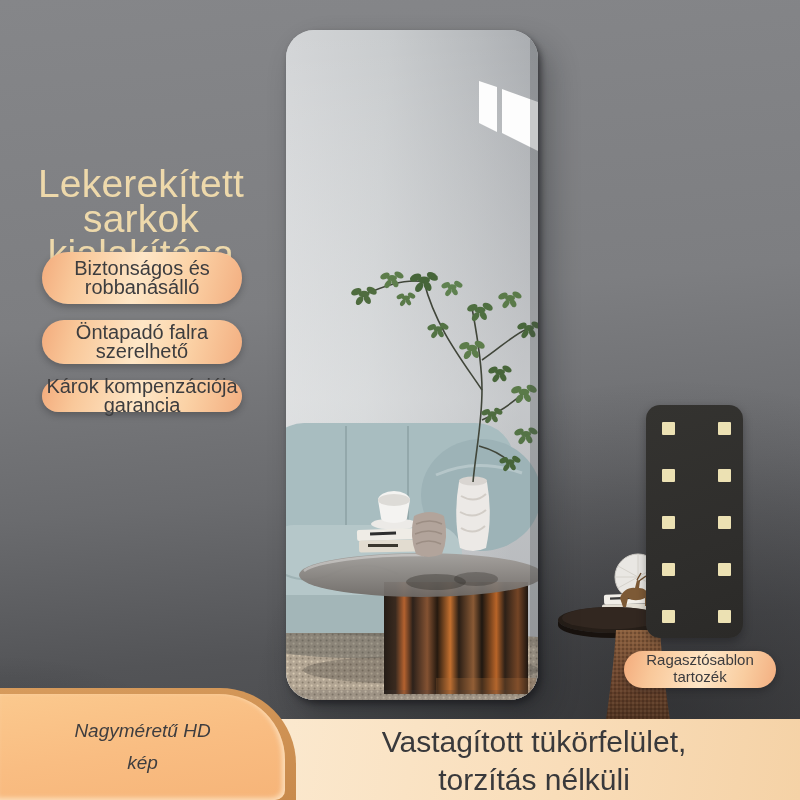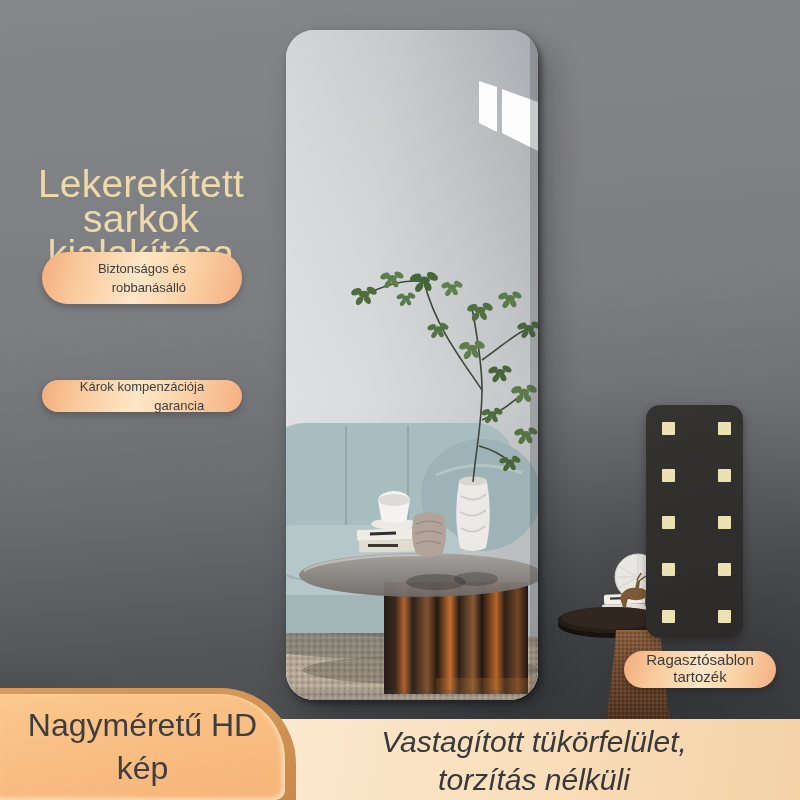--- a/index.html
+++ b/index.html
@@ -11,24 +11,24 @@
   .vignette{position:absolute;inset:0;pointer-events:none;
     background:radial-gradient(75% 58% at 84% 88%,rgba(16,16,18,.42) 0%,rgba(16,16,18,.16) 45%,rgba(0,0,0,0) 70%),
                radial-gradient(40% 26% at 0% 100%,rgba(10,10,12,.25),rgba(0,0,0,0) 70%);}
   .headline{
     position:absolute;left:0;top:166px;width:282px;margin:0;
     text-align:center;font-size:39px;line-height:35px;font-weight:500;
     color:#eed9ab;white-space:pre-line;letter-spacing:.2px;
   }
   .pill{
     position:absolute;left:42px;width:200px;display:flex;align-items:center;justify-content:center;
-    border-radius:26px;text-align:right;
+    border-radius:26px;text-align:center;
     background:linear-gradient(105deg,#f3ab7c 0%,#f9c89a 18%,#fee6c6 48%,#fbd2a6 72%,#f3ae80 100%);
     box-shadow:0 3px 7px rgba(25,26,30,.30);
-    color:#3d3d3f;font-size:13px;line-height:19px;
+    color:#3d3d3f;font-size:20px;line-height:19px;
   }
   .pill span{white-space:pre-line;}
   .pill1{top:252px;height:52px;}
   .pill2{top:320px;height:44px;border-radius:22px;}
   .pill3{top:380px;height:32px;border-radius:24px;}
   .mirror{
     position:absolute;left:286px;top:30px;width:252px;height:670px;border-radius:28px;overflow:hidden;
     box-shadow:3px 4px 6px rgba(18,19,22,.55), 12px 16px 30px rgba(18,19,22,.30);
     background:#c4c7c9;
   }
@@ -50,51 +50,54 @@
     display:flex;align-items:flex-start;justify-content:center;text-align:center;
     background:linear-gradient(105deg,#f3ab7c 0%,#f9c89a 20%,#fee6c6 52%,#f9cda0 78%,#f3ae80 100%);
     box-shadow:0 3px 7px rgba(20,20,24,.35);
     color:#3c3c3e;font-size:15px;line-height:17px;
   }
   .badge span{white-space:pre-line;}
   .band{
     position:absolute;left:268px;top:719px;width:532px;height:81px;
     border-top-left-radius:14px;
     background:linear-gradient(100deg,#fbe9cf 0%,#f9ddb9 55%,#f5d2a6 100%);
-    display:flex;align-items:center;justify-content:center;font-style:italic;
+    display:flex;align-items:center;justify-content:center;
   }
   .caption{
     margin-top:2px;text-align:center;color:#39393b;font-size:30px;line-height:38px;white-space:pre-line;
   }
   .card-under{
     position:absolute;left:0;top:688px;width:296px;height:112px;
     border-top-right-radius:76px;
     background:linear-gradient(170deg,#d79b5c 0%,#c88a4c 100%);
   }
   .card{
     position:absolute;left:0;top:694px;width:285px;height:106px;
     border-top-right-radius:66px;border-bottom-right-radius:10px;
     background:linear-gradient(170deg,#fbc98e 0%,#f9bd82 50%,#f6b478 100%);
     box-shadow:inset -3px -2px 5px rgba(255,242,220,.65);
     display:flex;align-items:center;justify-content:center;text-align:center;
   }
-  .card span{color:#3e3d3f;font-size:32px;line-height:43px;white-space:pre-line;}
+  .card span{color:#3e3d3f;font-size:19px;line-height:32px;white-space:pre-line;font-style:italic;}
 </style>
 </head>
 <body>
 
 <div class="stage">
   <div class="vignette"></div>
 
   <h1 class="headline">Lekerekített
 sarkok kialakítása</h1>
 
   <div class="pill pill1">
     <span>Biztonságos és
 robbanásálló</span>
+  </div>
+  <div class="pill pill2">
+    <span>Öntapadó falra szerelhető</span>
   </div>
   <div class="pill pill3">
     <span>Károk kompenzációja
 garancia</span>
   </div>
 
   <svg class="side-scene" width="132" height="200" viewBox="0 0 132 200">
     <defs>
       <linearGradient id="pedG" x1="0" y1="0" x2="0" y2="1">
         <stop offset="0" stop-color="#8a5f3e"></stop>

